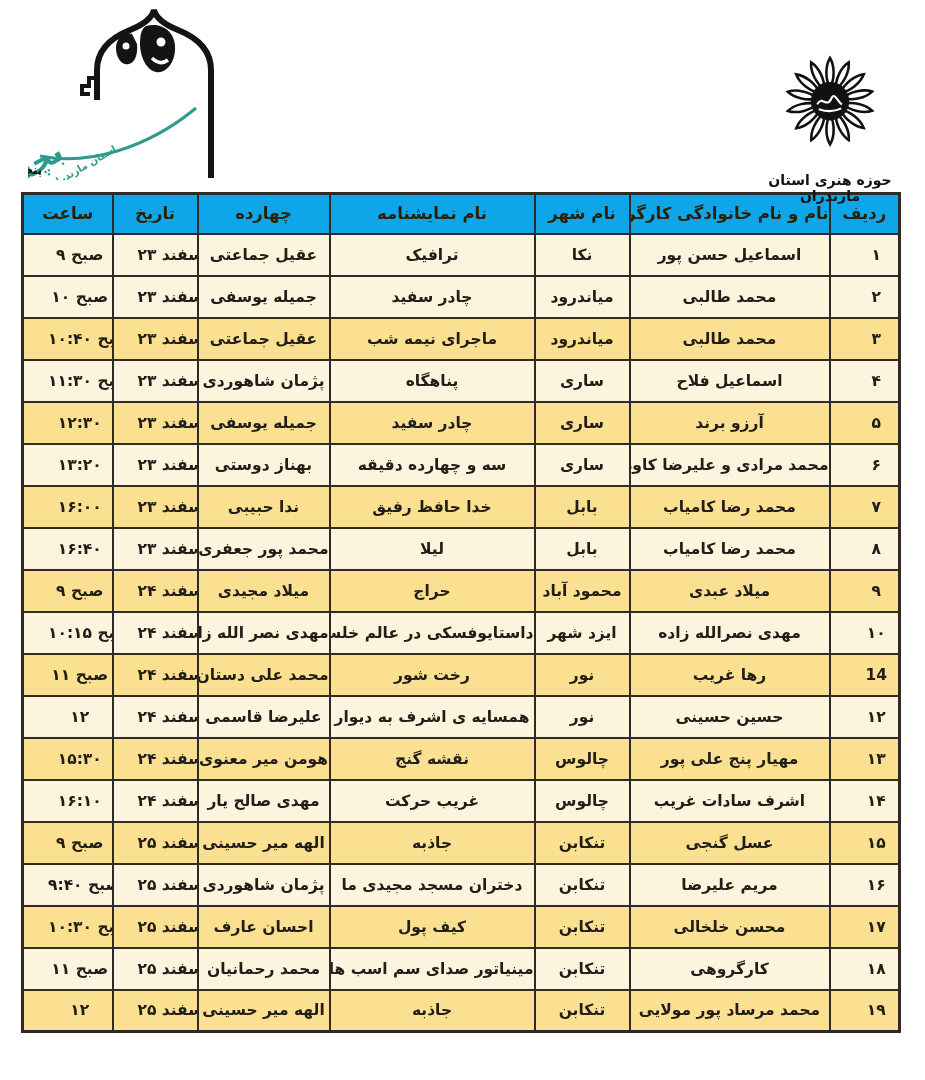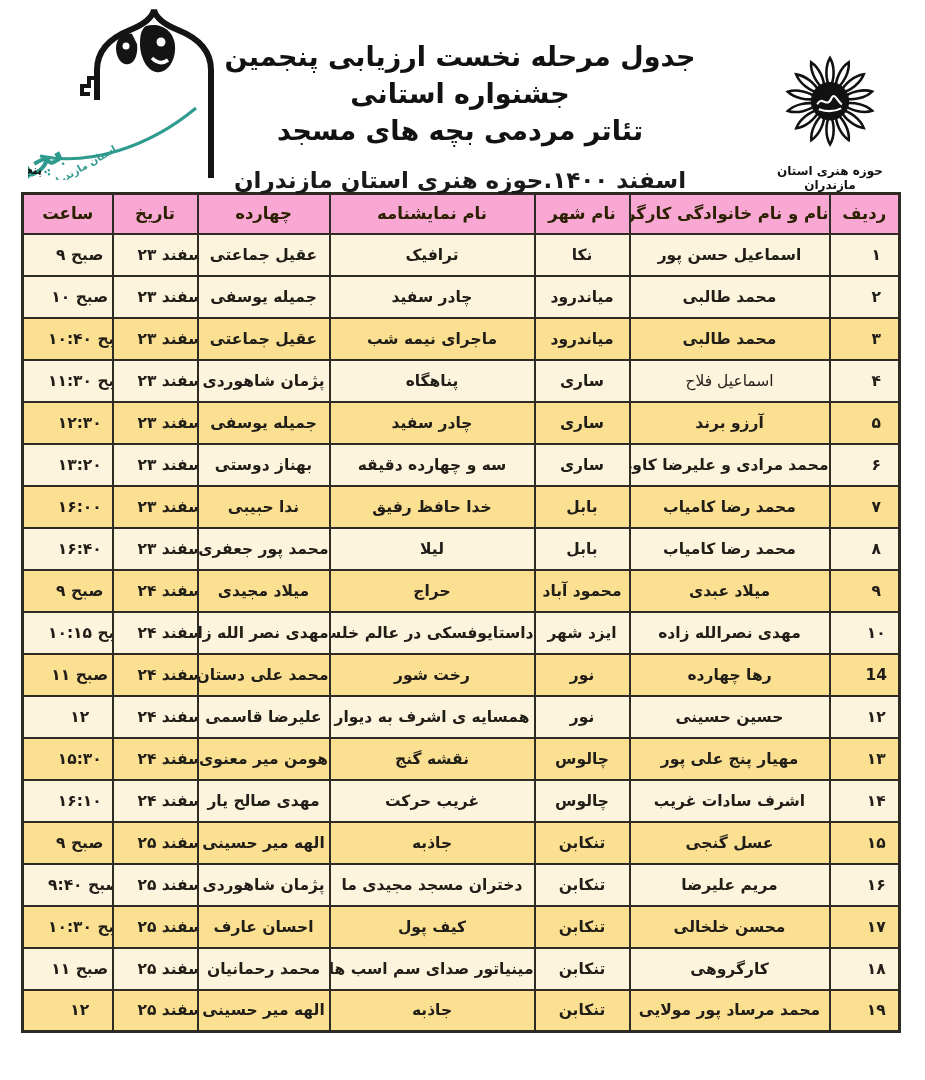--- a/index.html
+++ b/index.html
@@ -8,50 +8,50 @@
 
   
   .page-header { position:relative; width:925px; height:190px; }
 
   .title-block { position:absolute; top:38px; right:185px; width:560px; text-align:center; color:#121212; }
   .title-line { font-size:27px; font-weight:bold; line-height:37px; letter-spacing:0; }
   .subtitle   { margin-top:18px; font-size:23px; font-weight:bold; color:#1a1a1a; }
 
   
   .logo-right { position:absolute; top:50px; right:15px; width:160px; text-align:center; }
-  .logo-right .caption { margin-top:2px; font-size:12px; font-weight:bold; color:#111; }
+  .logo-right .caption { margin-top:10px; font-size:14px; font-weight:bold; color:#111; }
 
   
   .logo-left { position:absolute; top:8px; left:28px; width:205px; height:172px; }
 
   
   .table-wrap { width:877px; margin:2px auto 0 auto; }
   table.schedule { width:877px; border-collapse:collapse; table-layout:fixed;
                    border:3px solid #2e2a24; direction:rtl; }
   .schedule th, .schedule td {
       border:2px solid #2e2a24; text-align:center; vertical-align:middle;
       font-weight:bold; overflow:hidden; white-space:nowrap; }
-  .schedule thead th { background:#f9a8d4; color:#2b2100; font-size:16.5px; height:40px; }
+  .schedule thead th { background:#0ea5e9; color:#2b2100; font-size:16.5px; height:40px; }
   .schedule td { font-size:15.5px; color:#211d17; height:42px; }
 
   tr.row-light td { background:#fcf4dc; }
   tr.row-dark  td { background:#fbe092; }
 
   .col-radif  { width:70px;  }
   .col-director{ width:200px; }
   .col-city   { width:95px;  }
   .col-play   { width:205px; }
   .col-writer { width:132px; }
   .col-date   { width:85px;  }
   .col-time   { width:90px;  }
 
   
   td.cell-date, td.cell-time, td.cell-radif { direction:ltr;padding-left:24px; }
 
-  td.thin { font-weight:normal;margin-left:24px; }
+  td.thin { font-weight:bold;margin-left:24px; }
 </style>
 </head>
 <body>
 
 <div class="page-header">
 
   <div class="logo-left">
     <svg width="205" height="172" viewBox="0 0 205 172">
 
       <path d="M 183 170 L 183 62 C 183 42 170 30 150 22 C 135 16 128 10 126 2
@@ -69,25 +69,20 @@
       <g transform="rotate(-30 100 102)">
         <text x="22" y="112" font-size="30" font-weight="bold" fill="#2f9a8e" font-family="DejaVu Sans, sans-serif">بچه‌های مسجد</text>
         <text x="70" y="132" font-size="10" font-weight="bold" fill="#2f9a8e" font-family="DejaVu Sans, sans-serif">استان مازندران</text>
       </g>
       <path d="M 12 148 C 60 158 120 140 168 100" fill="none" stroke="#2f9a8e" stroke-width="3"></path>
 
       <text x="14" y="166" font-size="11.5" font-weight="bold" fill="#141414" font-family="DejaVu Sans, sans-serif">پنجمین جشنـواره تئاتر مردمـی</text>
     </svg>
   </div>
 
-  <div class="title-block">
-    <div class="title-line">جدول مرحله نخست ارزیابی پنجمین جشنواره استانی</div>
-    <div class="title-line">تئاتر مردمی بچه های مسجد</div>
-    <div class="subtitle">اسفند ۱۴۰۰.حوزه هنری استان مازندران</div>
-  </div>
 
   <div class="logo-right">
     <svg width="112" height="108" viewBox="0 0 140 135">
       <g transform="translate(70,64)">
         <g fill="#ffffff" stroke="#111111" stroke-width="3.2">
           <g>
               <path d="M0,-16 C6,-28 6,-44 0,-54 C-6,-44 -6,-28 0,-16 Z"></path>
             </g>
           <g transform="rotate(25.7)">
               <path d="M0,-16 C6,-28 6,-44 0,-54 C-6,-44 -6,-28 0,-16 Z"></path>
@@ -245,21 +240,21 @@
     <td class="cell-radif">۱۰</td>
     <td class="cell-director">مهدی نصرالله زاده</td>
     <td class="cell-city">ایزد شهر</td>
     <td class="cell-play">داستایوفسکی در عالم خلسه</td>
     <td class="cell-writer">مهدی نصر الله زاده</td>
     <td class="cell-date">۲۴ اسفند</td>
     <td class="cell-time">۱۰:۱۵ صبح</td>
   </tr>
         <tr class="row-dark">
     <td class="cell-radif">14</td>
-    <td class="cell-director">رها چهارده</td>
+    <td class="cell-director">رها غریب</td>
     <td class="cell-city">نور</td>
     <td class="cell-play">رخت شور</td>
     <td class="cell-writer">محمد علی دستان</td>
     <td class="cell-date">۲۴ اسفند</td>
     <td class="cell-time">۱۱ صبح</td>
   </tr>
         <tr class="row-light">
     <td class="cell-radif">۱۲</td>
     <td class="cell-director">حسین حسینی</td>
     <td class="cell-city">نور</td>

